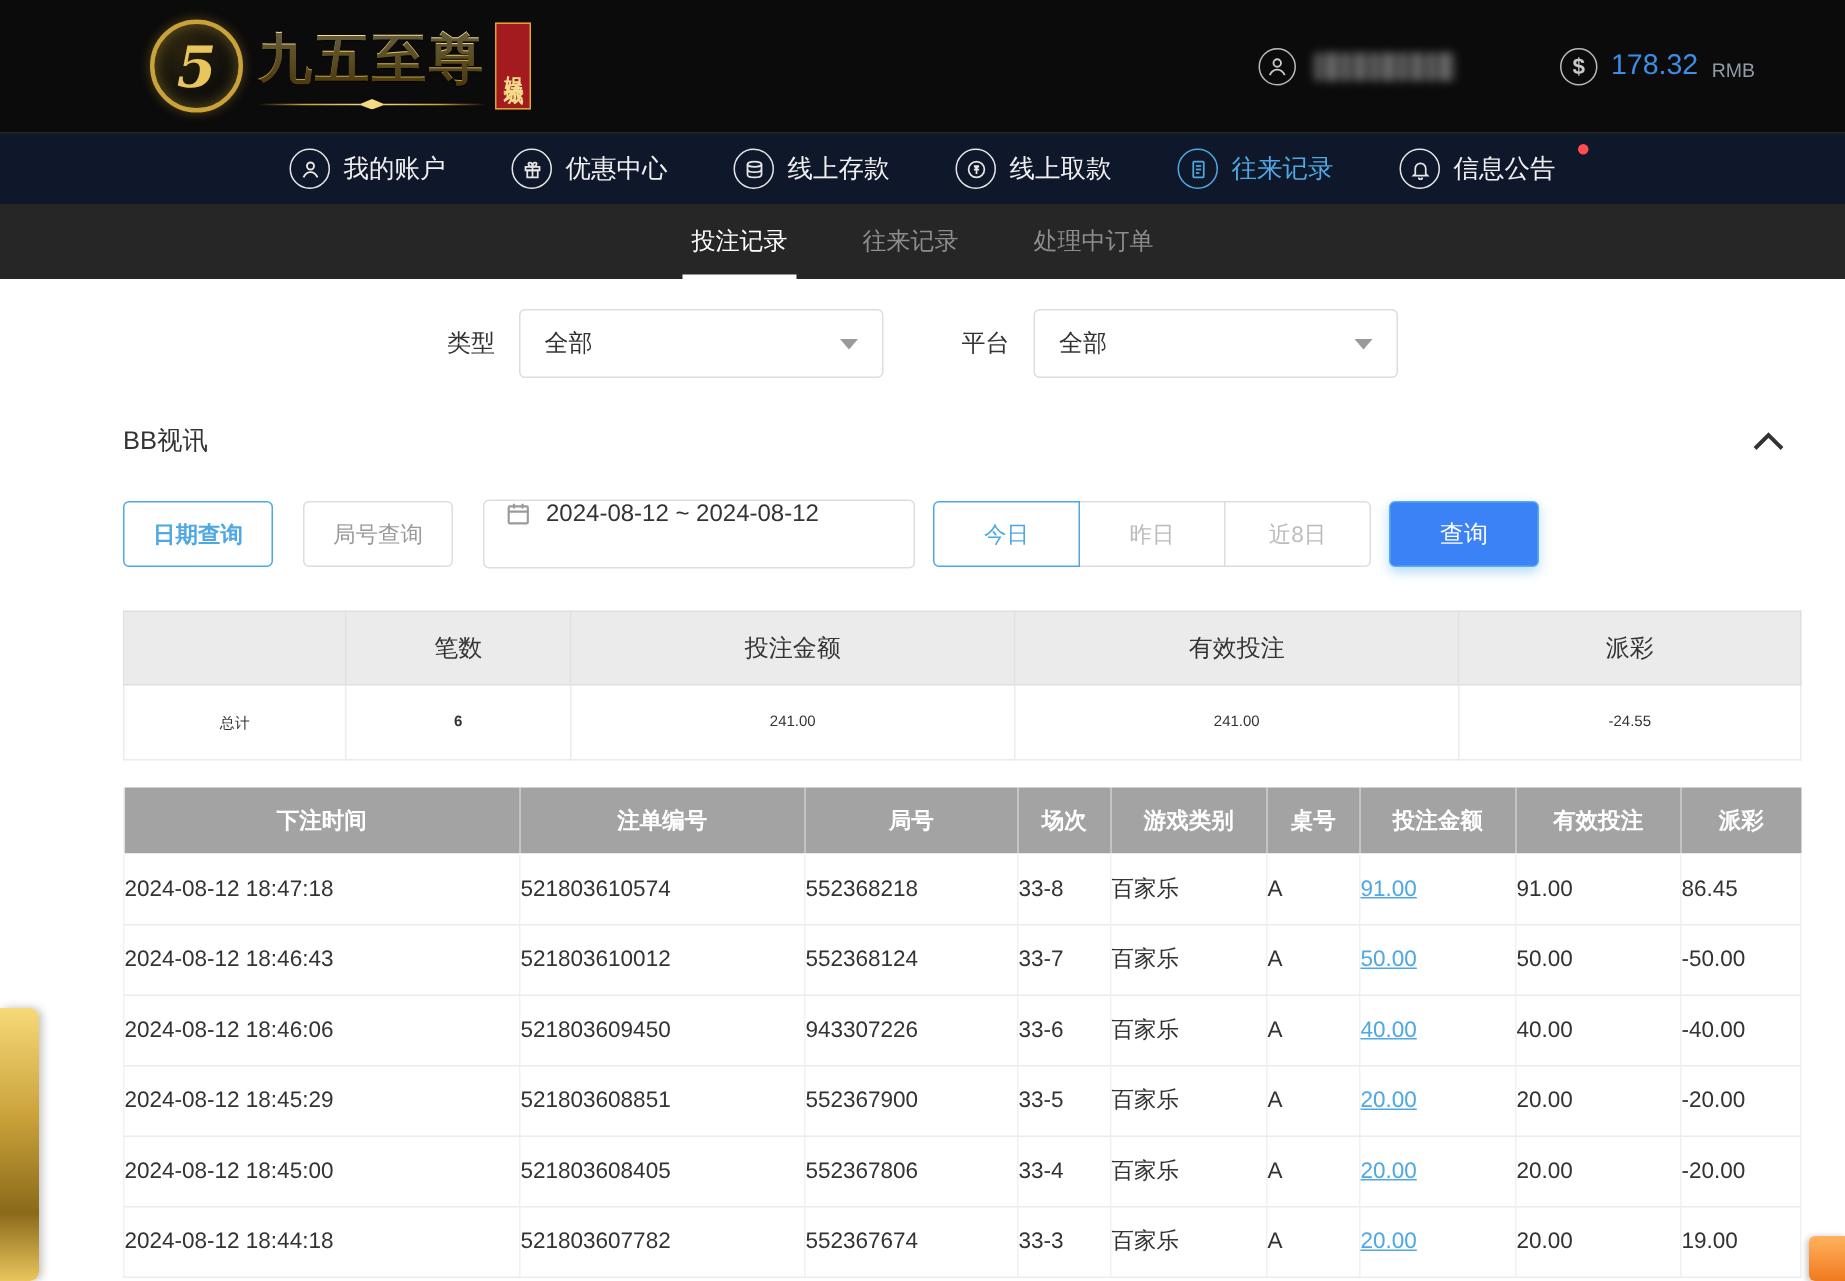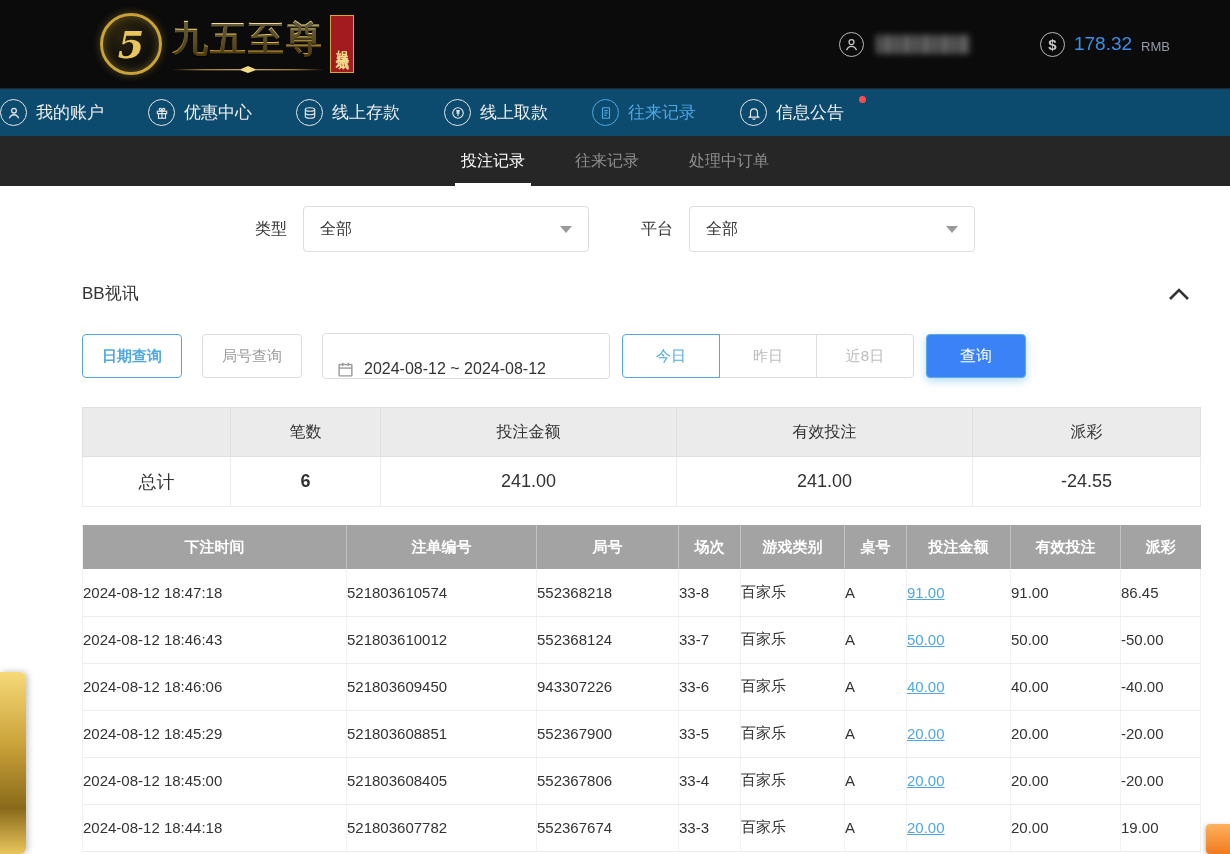--- a/index.html
+++ b/index.html
@@ -57,22 +57,22 @@
   .dollar-icon {
     width:25px; height:25px; border-radius:50%; border:1.6px solid #b9b9b9;
     color:#c9c9c9; font-size:15px; font-weight:bold;
     display:inline-flex; align-items:center; justify-content:center;
   }
   .balance-amount { color:#3a8ee6; font-size:19px; }
   .balance-currency { color:#909aa8; font-size:13px; margin-top:4px; }
 
   
   .mainnav {
-    height:48px; background:#0c4a6e; display:flex; align-items:center;
-    gap:44px; border-top:1px solid #262626;
+    height:48px; background:#0f172a; display:flex; align-items:center;
+    gap:44px; border-top:1px solid #262626;justify-content:center;
   }
   .nav-item { display:flex; align-items:center; gap:9px; color:#f0f0f0; font-size:17px; cursor:pointer; position:relative; }
   .nav-item .nav-icon {
     width:27px; height:27px; border-radius:50%; border:1.7px solid #e6e6e6;
     display:inline-flex; align-items:center; justify-content:center;
   }
   .nav-item.active { color:#4fa8e4; }
   .nav-item.active .nav-icon { border-color:#4fa8e4; }
   .nav-item .nav-icon svg { stroke:#e6e6e6; }
   .nav-item.active .nav-icon svg { stroke:#4fa8e4; }
@@ -95,21 +95,21 @@
     content:""; position:absolute; left:-4px; right:-4px; bottom:0; height:3px; background:#fff;
   }
 
   
   .content { padding:16px 30px 0 82px; }
 
   .filter-row { display:flex; justify-content:center; align-items:center; gap:52px; margin:4px 0 30px -52px; }
   .filter-group { display:flex; align-items:center; gap:16px; }
   .filter-label { font-size:16px; color:#333; }
   .select-box {
-    width:286px; height:46px; border:1px solid #ddd; border-radius:4px; background:#fff;
+    width:243px; height:46px; border:1px solid #ddd; border-radius:4px; background:#fff;
     display:flex; align-items:center; justify-content:space-between;
     padding:0 16px; font-size:16px; color:#333; cursor:pointer;
   }
   .caret-down {
     width:0; height:0; border-left:6px solid transparent; border-right:6px solid transparent;
     border-top:7px solid #9a9a9a;
   }
 
   .section-head { display:flex; align-items:center; justify-content:space-between; margin:0 0 28px; }
   .section-title { font-size:17px; font-weight:normal; color:#333; }
@@ -119,21 +119,21 @@
   .btn {
     height:44px; background:#fff; border:1px solid #ddd; border-radius:4px;
     font-size:15px; color:#999; padding:0 19px; cursor:pointer;
     display:inline-flex; align-items:center; justify-content:center;
     font-family:inherit;
   }
   .btn.accent-outline { border-color:#4fa8e4; color:#4fa8e4; font-weight:bold; }
   .btn.query-type { margin-right:20px; }
   .date-box {
     height:46px; width:288px; border:1px solid #ddd; border-radius:4px;
-    display:flex; align-items:flex-end; gap:10px; padding:0 14px; margin-right:12px;
+    display:flex; align-items:flex-start; gap:10px; padding:0 14px; margin-right:12px;
     font-size:16px; color:#333; cursor:pointer; background:#fff;
   }
   .range-group { display:flex; margin-right:12px; }
   .range-group .btn { border-radius:0; width:98px; padding:0; margin-left:-1px; }
   .range-group .btn:first-child { border-radius:4px 0 0 4px; margin-left:0; }
   .range-group .btn:last-child { border-radius:0 4px 4px 0; }
   .range-group .btn.active { border-color:#4fa8e4; color:#4fa8e4; position:relative; z-index:1; }
   .range-group .btn.muted { color:#bbb; }
   .btn.search-btn {
     background:#3b82f6; border-color:#58ade9; color:#fff; width:100px; font-size:16px;
@@ -141,21 +141,21 @@
   }
 
   
   table { border-collapse:collapse; table-layout:fixed; width:1118px; }
   .summary-table { margin-bottom:18px; border:1px solid #e7e7e7; }
   .summary-table th {
     background:#ebebeb; height:49px; font-size:16px; font-weight:normal; color:#333;
     border:1px solid #e0e0e0;
   }
   .summary-table td {
-    background:#fff; height:50px; text-align:center; font-size:18px; color:#333;
+    background:#fff; height:50px; text-align:center; font-size:10px; color:#333;
     border:1px solid #ececec;
   }
   .summary-table td.bold { font-weight:bold; }
 
   .detail-table th {
     background:#a3a3a3; color:#fff; height:44px; font-size:15px; font-weight:bold;
     border-right:1px solid rgba(255,255,255,.35);
   }
   .detail-table th:last-child { border-right:none; }
   .detail-table td {

